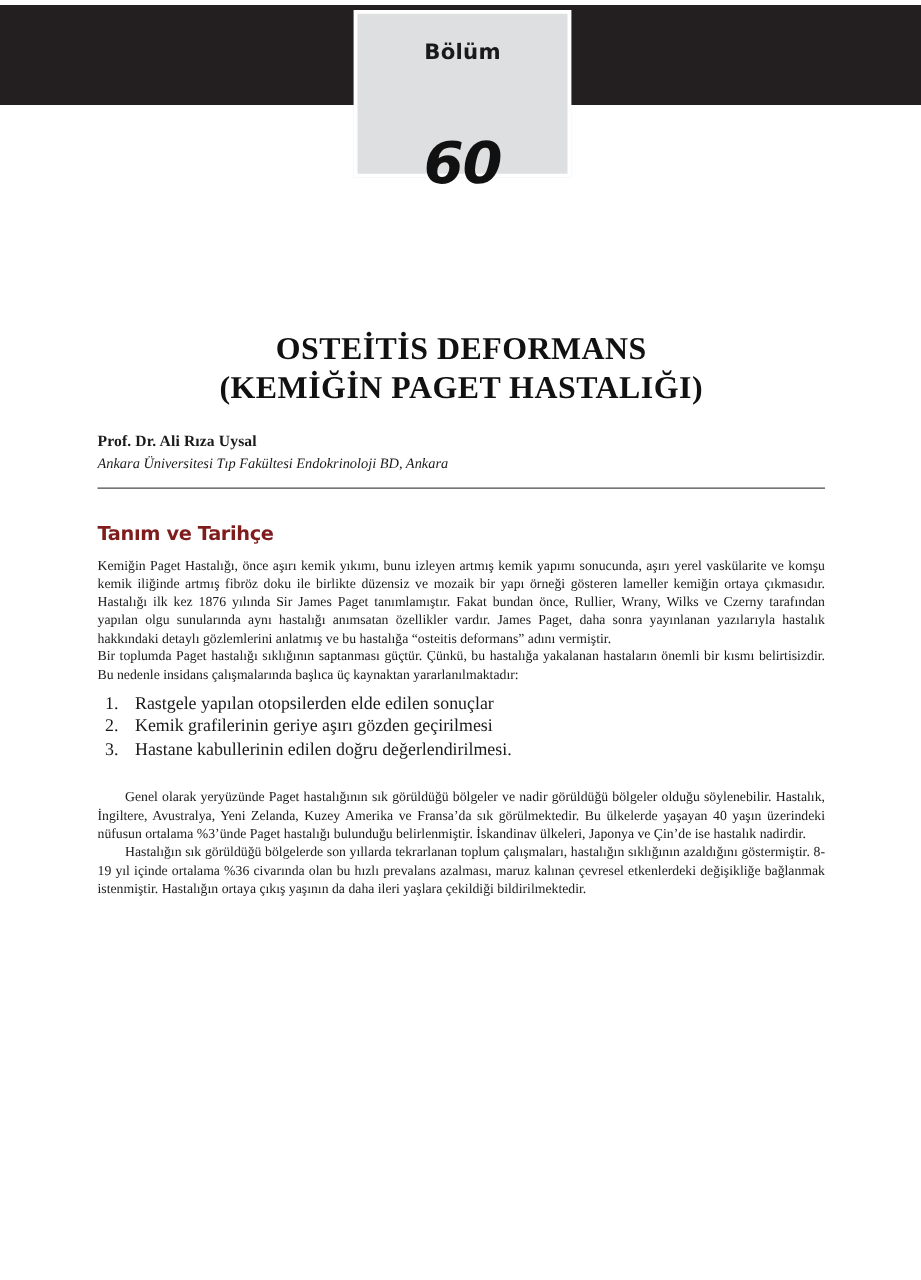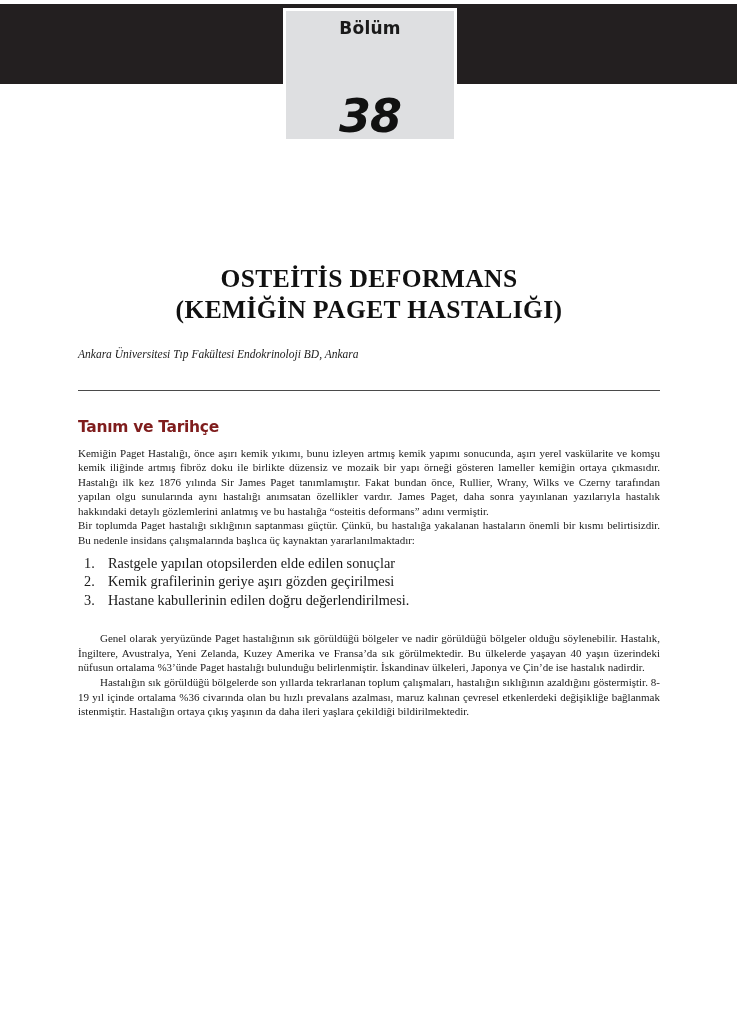--- a/index.html
+++ b/index.html
@@ -39,21 +39,21 @@
     top: 8px;
     left: 283px;
     width: 174px;
     height: 134px;
     background: #dedfe1;
     border: 3px solid #ffffff;
     box-sizing: border-box;
     display: flex;
     flex-direction: column;
     align-items: center;
-    justify-content: flex-end;
+    justify-content: center;
     padding-top: 36px;
     box-sizing: border-box;
     gap: 40px;
   }
   .chapter-word {
     font-family: "DejaVu Sans", sans-serif;
     font-weight: bold;
     font-size: 17px;
     letter-spacing: 0.2px;
     color: #1a1a1a;
@@ -176,32 +176,33 @@
   }
   .gap-sm { height: 9px; }
 </style>
 </head>
 <body>
 
 <div class="chapter-header">
   <div class="chapter-band"></div>
   <div class="chapter-box">
     <div class="chapter-word">Bölüm</div>
-    <div class="chapter-number">38</div>
+    <div class="chapter-number">60</div>
   </div>
 </div>
 
 <div class="page">
 
   <h1 class="doc-title">
     <span class="line">OSTEİTİS DEFORMANS</span>
     <span class="line">(KEMİĞİN PAGET HASTALIĞI)</span>
   </h1>
 
   <div class="author-block">
+    <div class="author-name">Prof. Dr. Ali Rıza Uysal</div>
     <div class="author-affil">Ankara Üniversitesi Tıp Fakültesi Endokrinoloji BD, Ankara</div>
   </div>
 
   <div class="rule"></div>
 
   <div class="content">
 
     <h2 class="section-heading">Tanım ve Tarihçe</h2>
     <p class="body-text">Kemiğin Paget Hastalığı, önce aşırı kemik yıkımı, bunu izleyen artmış kemik yapımı sonucunda, aşırı yerel vaskülarite ve komşu kemik iliğinde artmış fibröz doku ile birlikte düzensiz ve mozaik bir yapı örneği gösteren lameller kemiğin ortaya çıkmasıdır. Hastalığı ilk kez 1876 yılında Sir James Paget tanımlamıştır. Fakat bundan önce, Rullier, Wrany, Wilks ve Czerny tarafından yapılan olgu sunularında aynı hastalığı anımsatan özellikler vardır. James Paget, daha sonra yayınlanan yazılarıyla hastalık hakkındaki detaylı gözlemlerini anlatmış ve bu hastalığa “osteitis deformans” adını vermiştir.</p>
 

